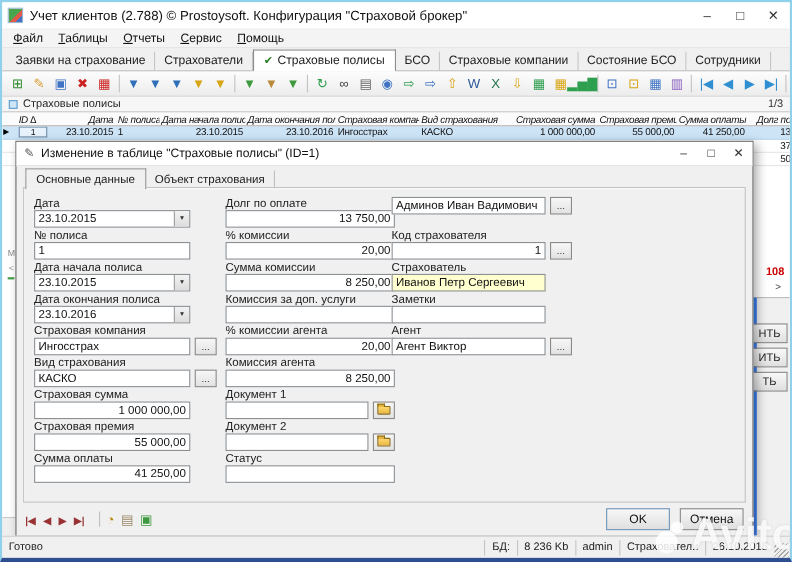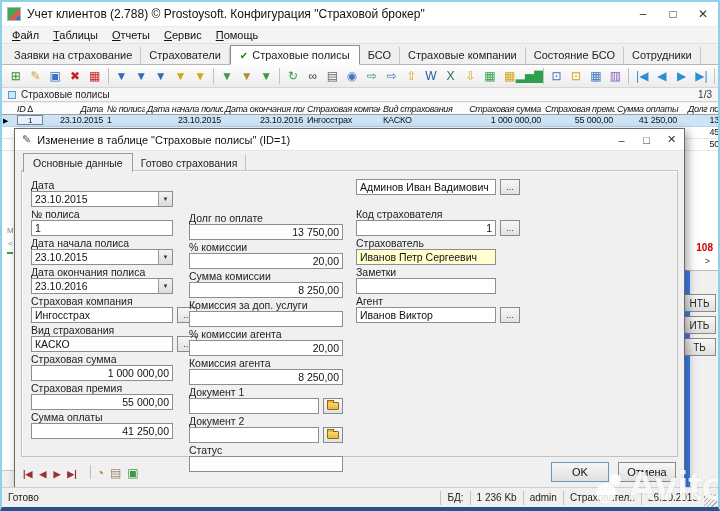--- a/index.html
+++ b/index.html
@@ -43,42 +43,42 @@
   .trow{display:flex;height:12px;border-bottom:1px solid #e6e6e6;overflow:hidden;}
   .trow.sel{background:#cde4f7;border-bottom-color:#b9d4ec;}
   .td{font-size:9px;letter-spacing:-0.2px;line-height:11px;white-space:nowrap;overflow:hidden;padding:0 2px;color:#111;flex:none;}
   .c-marker{font-size:7px;line-height:12px;color:#000;padding:0 1px;}
   .idbox{display:inline-block;min-width:26px;height:10px;line-height:9px;text-align:center;font-size:8px;
          border:1px solid #6a87a8;background:#e8f2fc;margin-top:0px;}
   
   .debt-total{position:absolute;right:5px;top:240px;font-size:10px;font-weight:bold;z-index:2;}
   .expand-arrow{position:absolute;right:8px;top:254px;font-size:9px;color:#444;z-index:2;}
   .rightpanel{position:absolute;left:682px;right:0;top:268px;bottom:20px;background:#f0f0f0;
-              border-left:6px solid #3b82f6;border-top:1px solid #bdbdbd;z-index:2;}
+              border-left:4px solid #3b82f6;border-top:1px solid #bdbdbd;z-index:2;}
   .clip-btn{position:absolute;right:2px;width:33px;height:18px;background:linear-gradient(#f8f8f8,#dfdfdf);
             border:1px solid #8a8a8a;font-size:10px;color:#222;display:flex;align-items:center;justify-content:center;
             font-family:inherit;padding:0;}
   .mainbottom{position:absolute;left:0;right:0;top:468px;height:18px;background:#efefef;border-top:1px solid #c9c9c9;z-index:1;}
   .artifact{position:absolute;font-size:8px;color:#888;z-index:1;}
   .a1{left:5px;top:224px;} .a2{left:6px;top:237px;}
   .a3{left:5px;top:250px;width:6px;height:2px;background:#44a044;}
   
   .dialog{position:absolute;left:12px;top:126px;width:671px;height:360px;background:#f0f0f0;border:1px solid #6a6a6a;
           box-shadow:3px 3px 9px rgba(0,0,0,.35);z-index:10;}
   .dtitlebar{height:22px;background:#fff;display:flex;align-items:center;padding-left:7px;border-bottom:1px solid #e5e5e5;}
   .dicon{font-size:11px;color:#555;margin-right:6px;}
   .dtitle{font-size:11px;color:#111;flex:1;white-space:nowrap;overflow:hidden;}
   .dwc{width:25px;height:22px;display:flex;align-items:center;justify-content:center;font-size:11px;color:#333;}
   .dtabs{position:absolute;top:24px;left:8px;height:18px;display:flex;align-items:flex-end;z-index:3;}
   .dtab{font-size:10.5px;padding:2px 8px;border-right:1px solid #c0c0c0;color:#222;white-space:nowrap;}
   .dtab.active{background:#f0f0f0;border:1px solid #9a9a9a;border-bottom:none;margin-bottom:-1px;padding:3px 9px;}
   .groupbox{position:absolute;left:6px;right:6px;top:41px;bottom:30px;border:1px solid #c3c3c3;
             box-shadow:inset 1px 1px 0 #fdfdfd;background:#f0f0f0;z-index:1;}
   .dcol{position:absolute;top:50px;z-index:2;}
-  #dcol1{left:16px;width:170px;} #dcol2{left:174px;width:160px;margin-top:33px;} #dcol3{left:341px;width:170px;}
+  #dcol1{left:16px;width:170px;} #dcol2{left:190px;width:160px;} #dcol3{left:341px;width:170px;}
   .fgroup{height:28px;margin-bottom:1px;}
   .flabel{font-size:10.5px;height:12px;line-height:12px;color:#222;white-space:nowrap;}
   .frow{display:flex;align-items:flex-start;}
   .field{height:16px;background:#fff;border:1px solid #8a8f94;display:flex;align-items:center;overflow:hidden;flex:none;}
   .field .fval{font-size:10.5px;line-height:13px;padding:0 3px;white-space:nowrap;width:100%;color:#111;}
   .field.right .fval{text-align:right;}
   .combo-btn{width:14px;height:14px;background:linear-gradient(#f3f3f3,#dcdcdc);border-left:1px solid #9a9a9a;
              display:flex;align-items:center;justify-content:center;font-size:6px;color:#333;flex:none;}
   .dots-btn{width:20px;height:16px;margin-left:4px;background:linear-gradient(#f7f7f7,#e2e2e2);border:1px solid #8a8a8a;
             font-size:9px;line-height:10px;text-align:center;color:#333;flex:none;font-family:inherit;padding:0;}
@@ -227,21 +227,21 @@
           <div class="td" style="width: 36px;"></div>
           <div class="td" style="text-align: right; width: 54px;"></div>
           <div class="td" style="text-align: left; width: 40px;"></div>
           <div class="td" style="text-align: right; width: 78px;"></div>
           <div class="td" style="text-align: right; width: 82px;"></div>
           <div class="td" style="text-align: left; width: 76px;"></div>
           <div class="td" style="text-align: left; width: 74px;"></div>
           <div class="td" style="text-align: right; width: 88px;"></div>
           <div class="td" style="text-align: right; width: 72px;"></div>
           <div class="td" style="text-align: right; width: 64px;"></div>
-          <div class="td" style="text-align: right; width: 42px;">45</div>
+          <div class="td" style="text-align: right; width: 42px;">37</div>
         </div>
         <div class="trow">
           <div class="td c-marker" style="width: 13px;"></div>
           <div class="td" style="width: 36px;"></div>
           <div class="td" style="text-align: right; width: 54px;"></div>
           <div class="td" style="text-align: left; width: 40px;"></div>
           <div class="td" style="text-align: right; width: 78px;"></div>
           <div class="td" style="text-align: right; width: 82px;"></div>
           <div class="td" style="text-align: left; width: 76px;"></div>
           <div class="td" style="text-align: left; width: 74px;"></div>
@@ -269,21 +269,21 @@
   <div class="dialog">
     <div class="dtitlebar">
       <span class="dicon">✎</span>
       <span class="dtitle">Изменение в таблице "Страховые полисы" (ID=1)</span>
       <span class="dwc">–</span>
       <span class="dwc">□</span>
       <span class="dwc">✕</span>
     </div>
     <div class="dtabs" id="dtabs">
         <div class="dtab active">Основные данные</div>
-        <div class="dtab">Готово страхования</div>
+        <div class="dtab">Объект страхования</div>
       </div>
     <div class="groupbox"></div>
     <div class="dcol" id="dcol1">
         <div class="fgroup">
           <div class="flabel">Дата</div>
           <div class="frow">
             <div class="field" style="width: 142px;">
               <span class="fval">23.10.2015</span>
               <span class="combo-btn">▼</span>
             </div>
@@ -469,41 +469,41 @@
           <div class="frow">
             <div class="field" style="width: 140px;">
               <span class="fval"></span>
             </div>
           </div>
         </div>
         <div class="fgroup">
           <div class="flabel">Агент</div>
           <div class="frow">
             <div class="field" style="width: 140px;">
-              <span class="fval">Иванов Виктор</span>
+              <span class="fval">Агент Виктор</span>
             </div>
             <button class="dots-btn">...</button>
           </div>
         </div>
       </div>
     <div class="dfooter">
       <span id="dnav"><span class="dnav-icon">|◀</span><span class="dnav-icon">◀</span><span class="dnav-icon">▶</span><span class="dnav-icon">▶|</span></span>
       <span class="dsep"></span>
       <span id="dicons"><span class="dficon" style="color: rgb(184, 134, 11);">◔</span><span class="dficon" style="color: rgb(154, 138, 106);">▤</span><span class="dficon" style="color: rgb(63, 154, 63);">▣</span></span>
       <span class="spacer"></span>
       <button class="btn ok">OK</button>
       <button class="btn cancel">Отмена</button>
     </div>
   </div>
 
   <div class="statusbar">
     <span class="sleft">Готово</span>
     <span id="ssegs" style="display:flex;">
         <span class="sseg">БД:</span>
-        <span class="sseg">1 236 Kb</span>
+        <span class="sseg">8 236 Kb</span>
         <span class="sseg">admin</span>
         <span class="sseg">Страхователи</span>
         <span class="sseg">26.10.2015</span>
       </span>
     <span class="grip"></span>
   </div>
 
   <div class="watermark">
     <span class="wmlogo">
         <span class="wmc1"></span>

